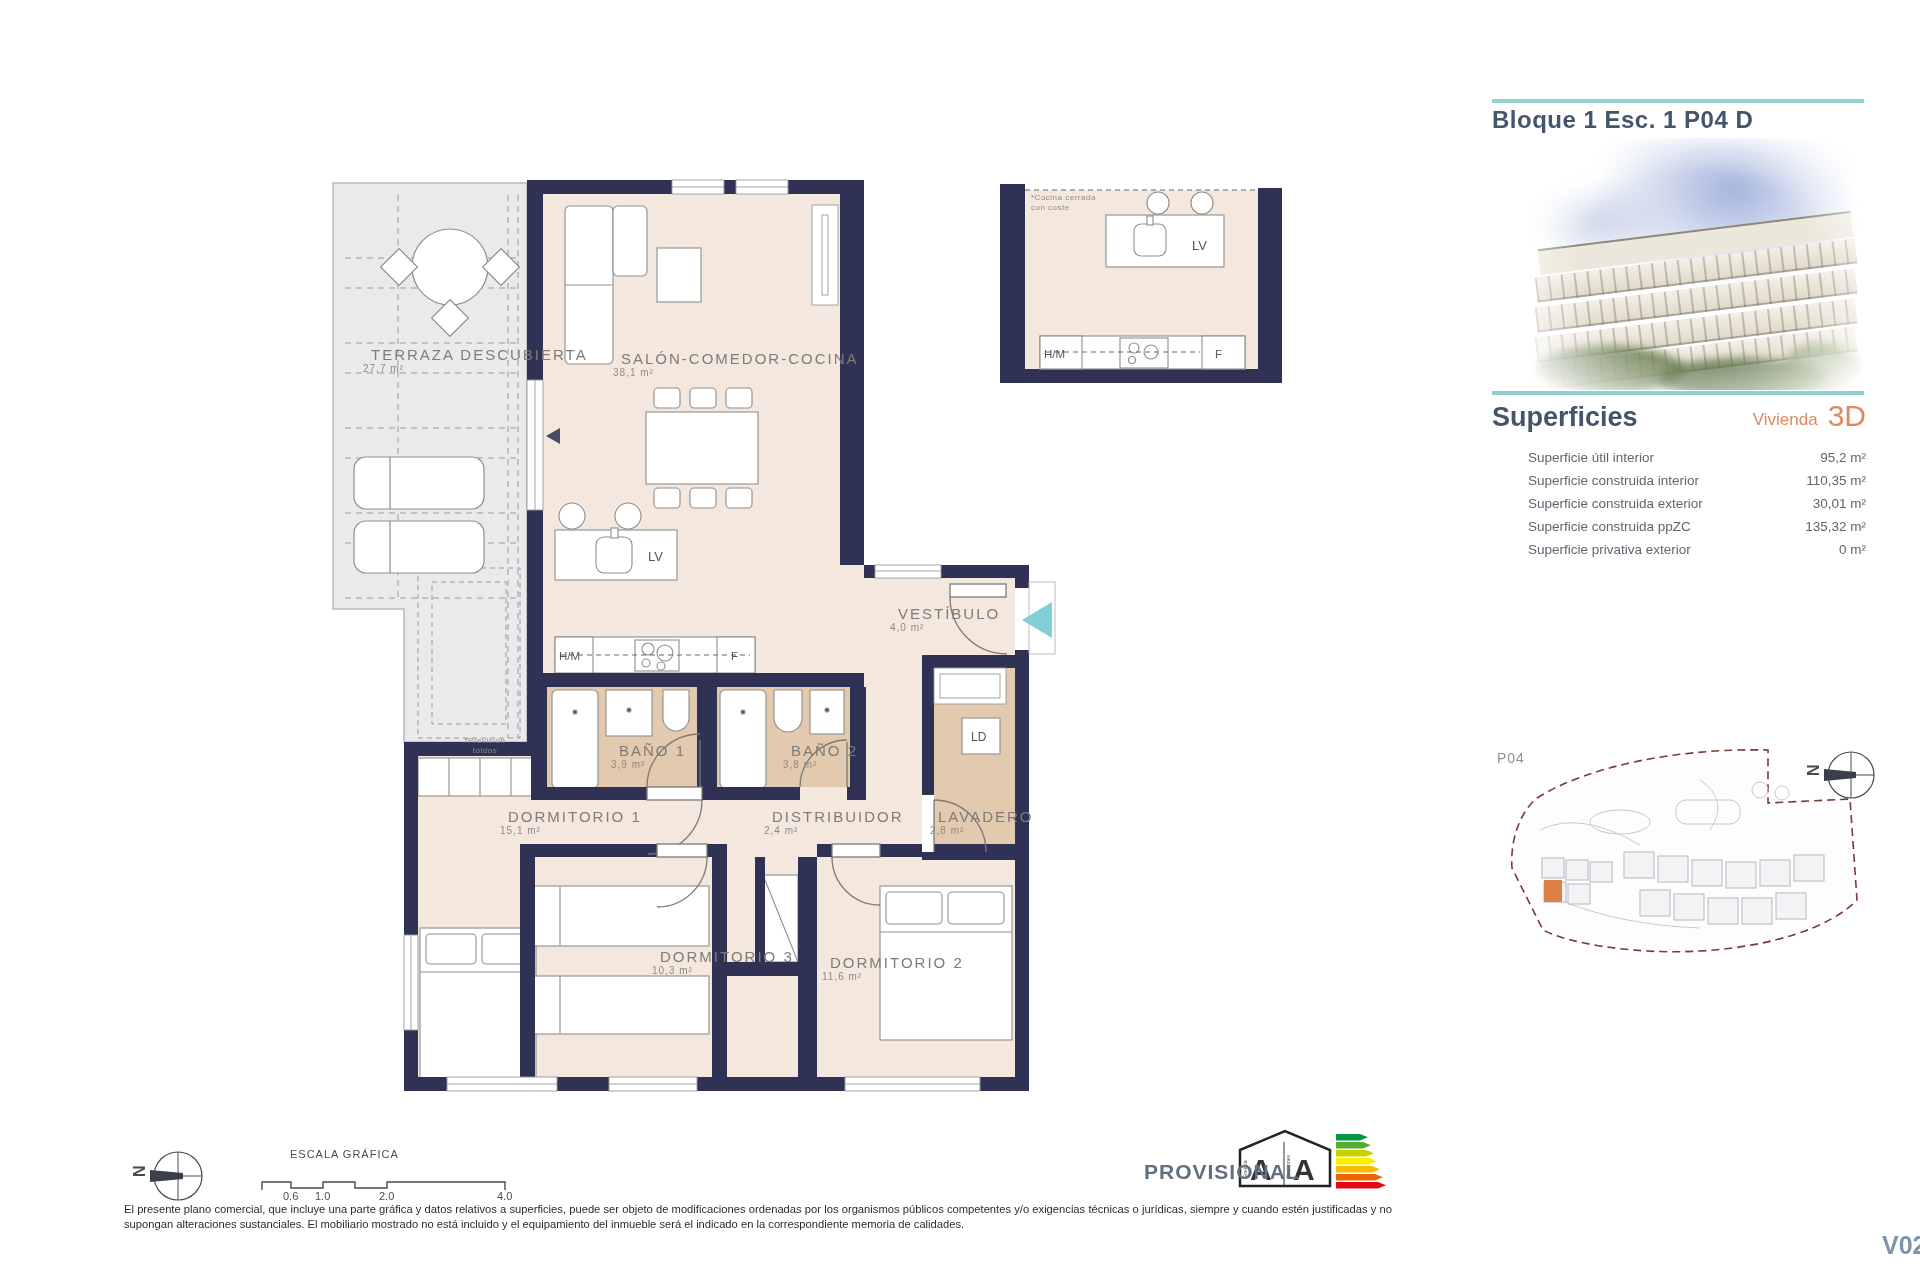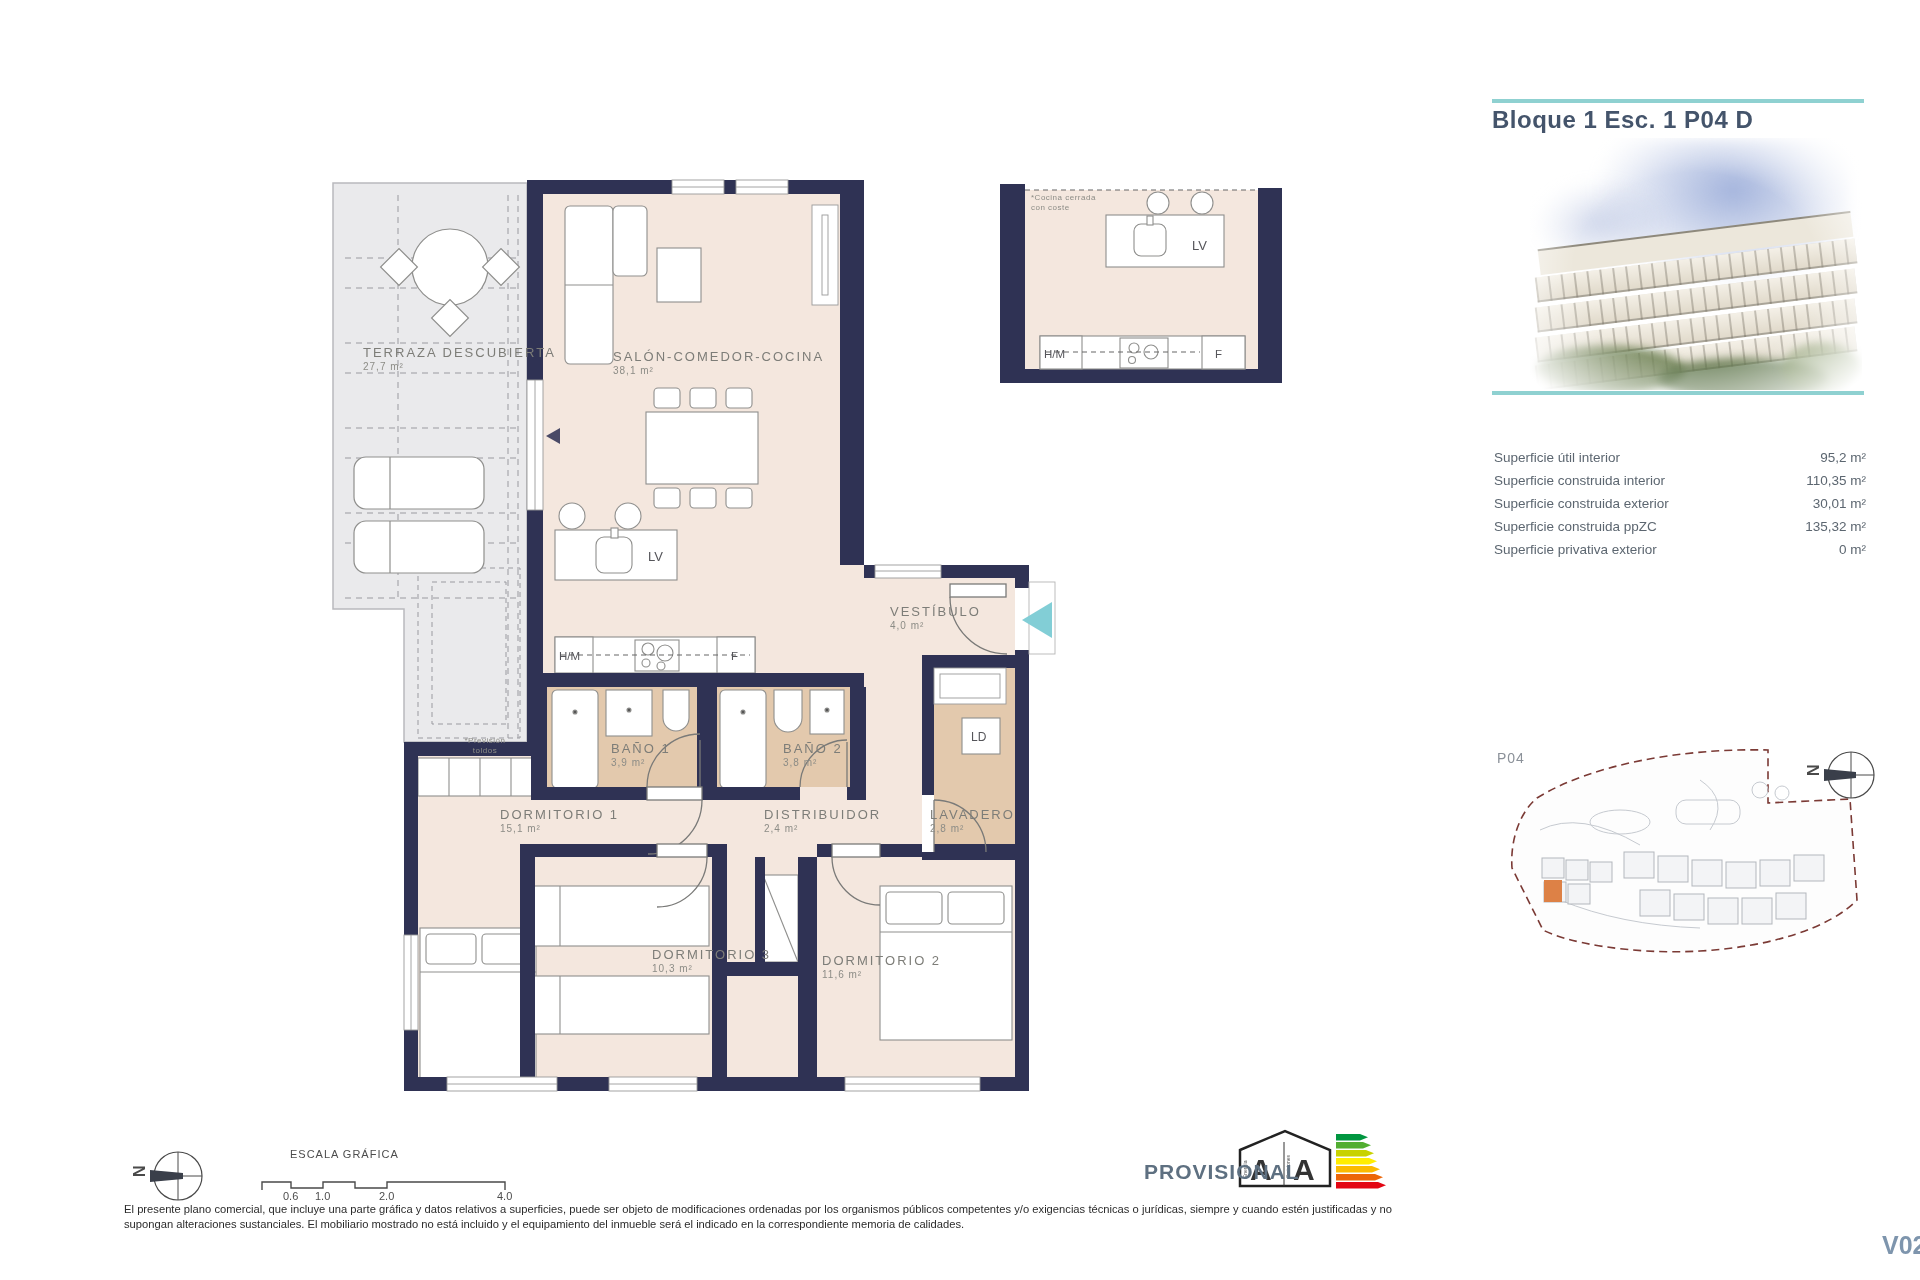--- a/index.html
+++ b/index.html
@@ -3,37 +3,37 @@
 <meta charset="utf-8">
 <style>
   html,body{margin:0;padding:0;background:#fff;}
   .page{position:relative;width:1920px;height:1280px;background:#fff;overflow:hidden;
         font-family:"Liberation Sans",sans-serif;}
   .abs{position:absolute;}
   svg text{font-family:"Liberation Sans",sans-serif;}
 
   
   .rlabel{position:absolute;color:#7d7d78;line-height:1.15;}
-  .rname{display:block;font-size:13px;letter-spacing:2px;white-space:nowrap;}
+  .rname{display:block;font-size:15px;letter-spacing:2px;white-space:nowrap;margin-left:8px;}
   .rarea{display:block;font-size:10px;letter-spacing:1px;color:#8c8c86;}
   .note{position:absolute;font-size:8px;color:#8c8c86;letter-spacing:.5px;line-height:1.3;}
 
   
   .tealline{position:absolute;height:4px;background:#8fd1d1;}
   .sheet-title{position:absolute;left:1492px;top:106px;width:372px;
     font-size:24px;font-weight:bold;color:#44546b;letter-spacing:.5px;}
   .sup-head{position:absolute;left:1492px;top:399px;width:374px;display:flex;
     justify-content:space-between;align-items:flex-end;}
   .sup-title{font-size:27px;font-weight:bold;color:#44546b;}
   .viv-wrap{display:flex;align-items:flex-end;gap:10px;}
   .viv-label{font-size:17px;color:#e2875f;padding-bottom:3px;}
   .viv-code{font-size:30px;color:#e2875f;}
   .sup-rows{position:absolute;left:1494px;top:446px;width:372px;}
   .sup-row{display:flex;justify-content:space-between;font-size:13.5px;
-    color:#5c6670;line-height:23px;}
+    color:#5c6670;line-height:23px;margin-left:34px;}
 
   
   .watercolor{position:absolute;left:1530px;top:138px;width:332px;height:252px;overflow:hidden;}
   .watercolor>div{position:absolute;}
   .wc-sky{left:60px;top:0;width:260px;height:150px;filter:blur(6px);
     background:radial-gradient(ellipse at 55% 35%,rgba(142,162,212,.8),rgba(142,162,212,0) 70%);}
   .wc-sky2{left:0;top:40px;width:140px;height:90px;filter:blur(7px);
     background:radial-gradient(ellipse,rgba(160,175,215,.5),rgba(160,175,215,0) 70%);}
   .wc-roof{left:8px;top:92px;width:315px;height:24px;background:#ece7db;
     border-top:2px solid #8e897c;transform:rotate(-7deg);filter:blur(.4px);}
@@ -417,20 +417,27 @@
   <div class="wc-floor wc-f2"></div>
   <div class="wc-floor wc-f3"></div>
   <div class="wc-floor wc-f4"></div>
   <div class="wc-green wc-g1"></div>
   <div class="wc-green wc-g2"></div>
   <div class="wc-green wc-g3"></div>
   <div class="wc-fade"></div>
 </div>
 
 <div class="tealline" style="left:1492px;top:391px;width:372px"></div>
+<div class="sup-head">
+  <span class="sup-title">Superficies</span>
+  <span class="viv-wrap">
+    <span class="viv-label">Vivienda</span>
+    <span class="viv-code">3D</span>
+  </span>
+</div>
 <div class="sup-rows">
   <div class="sup-row">
     <span>Superficie útil interior</span>
     <span>95,2 m²</span>
   </div>
   <div class="sup-row">
     <span>Superficie construida interior</span>
     <span>110,35 m²</span>
   </div>
   <div class="sup-row">

